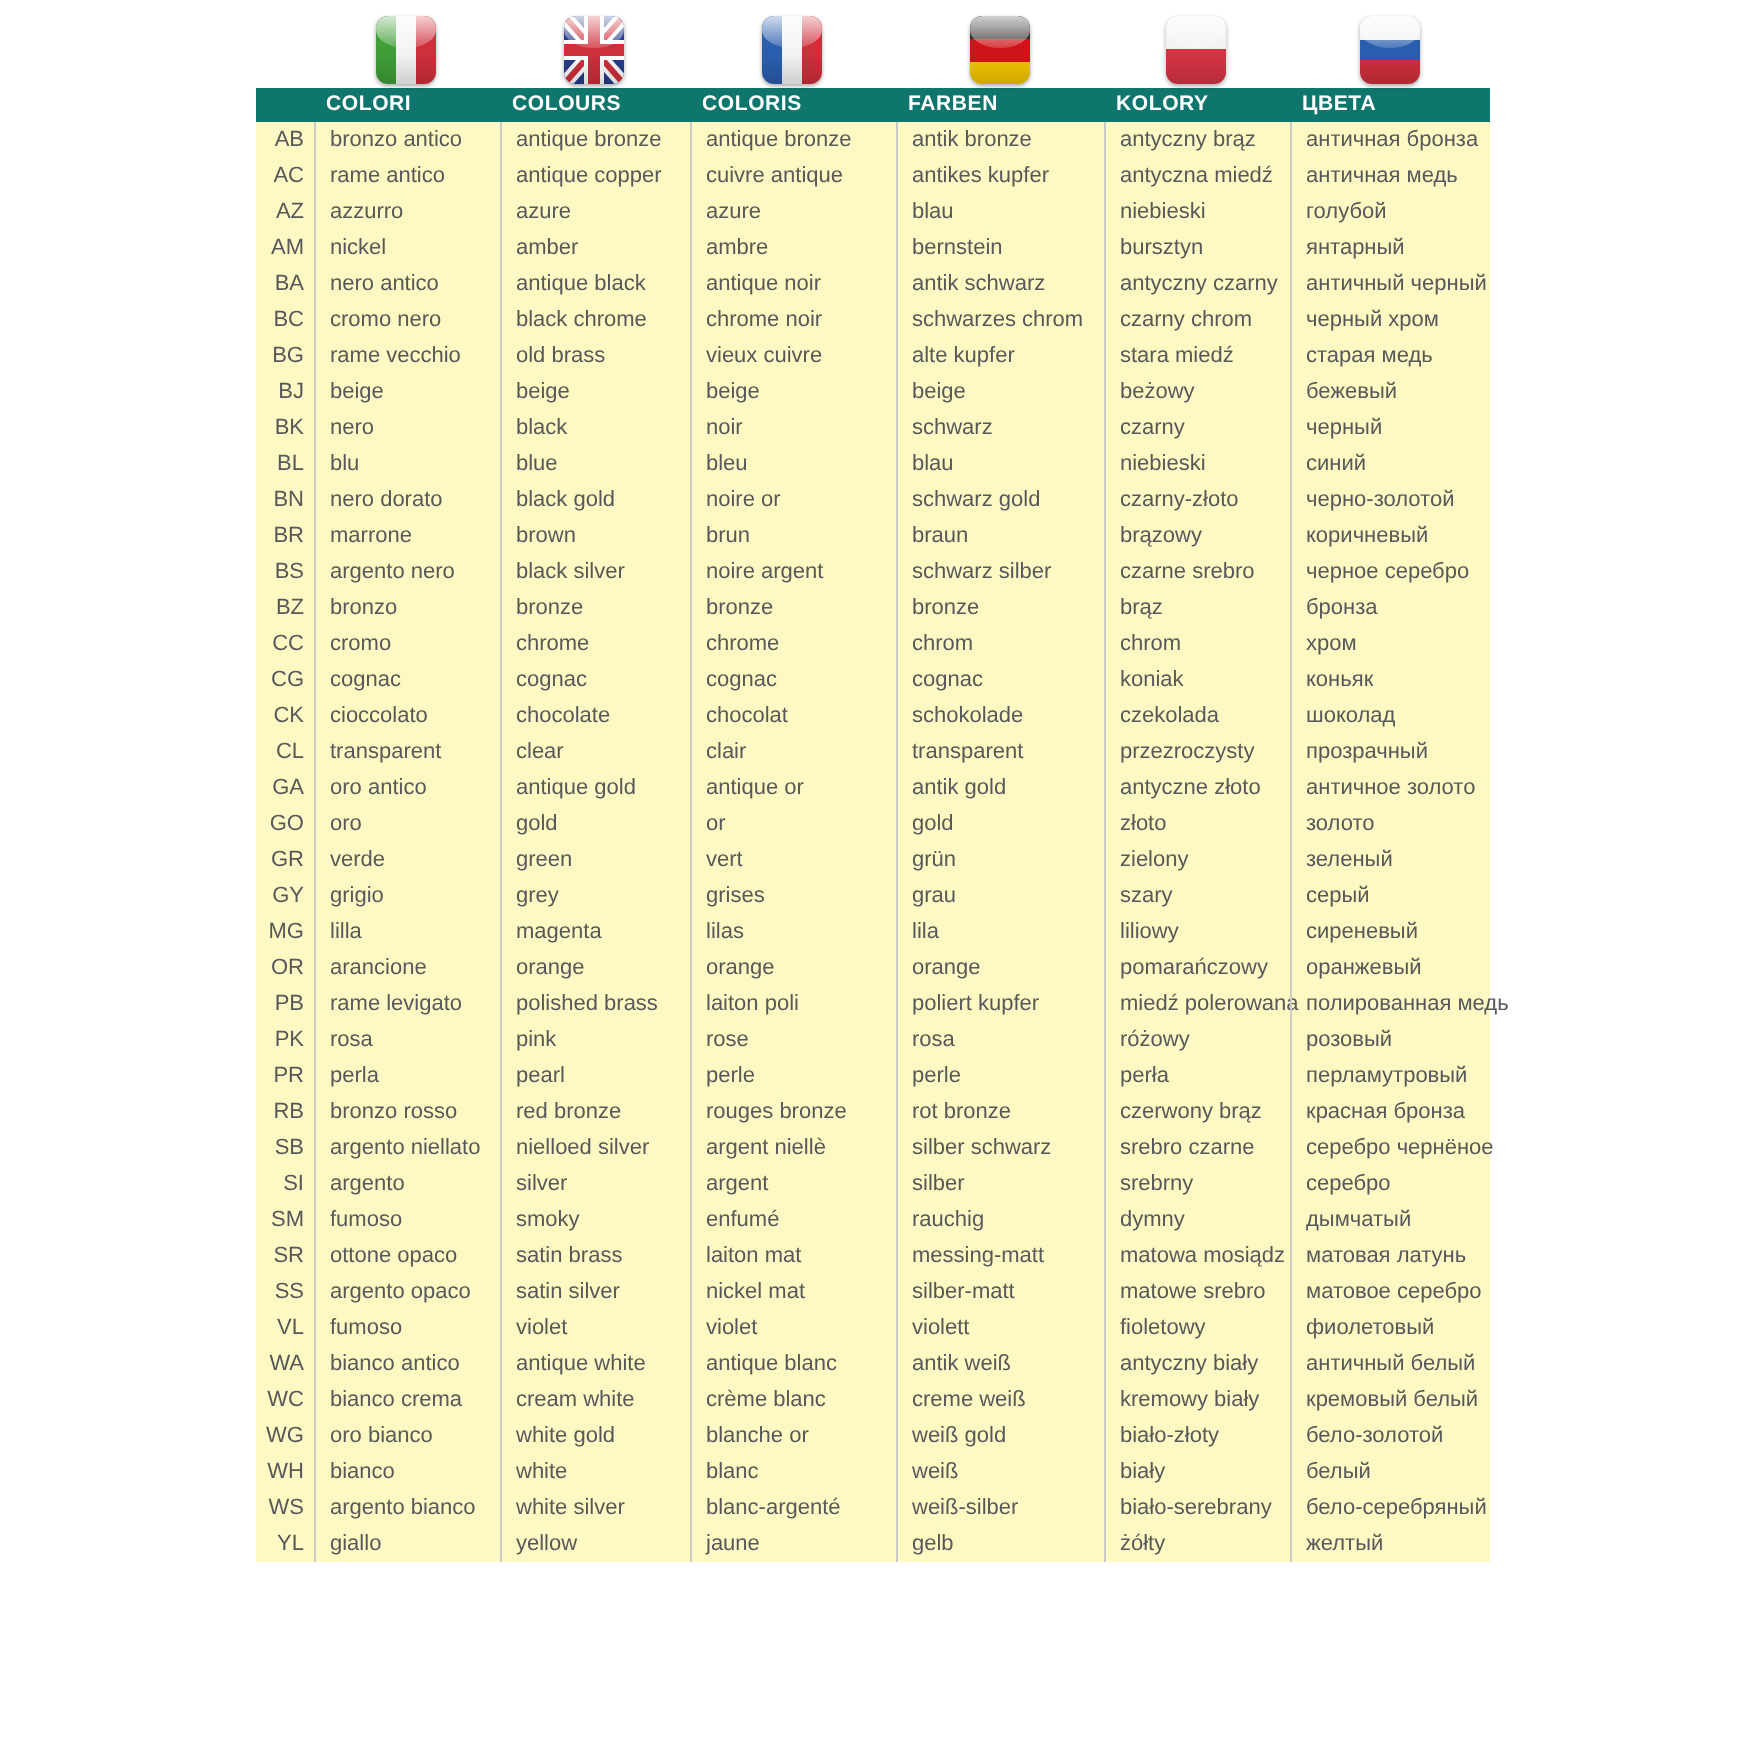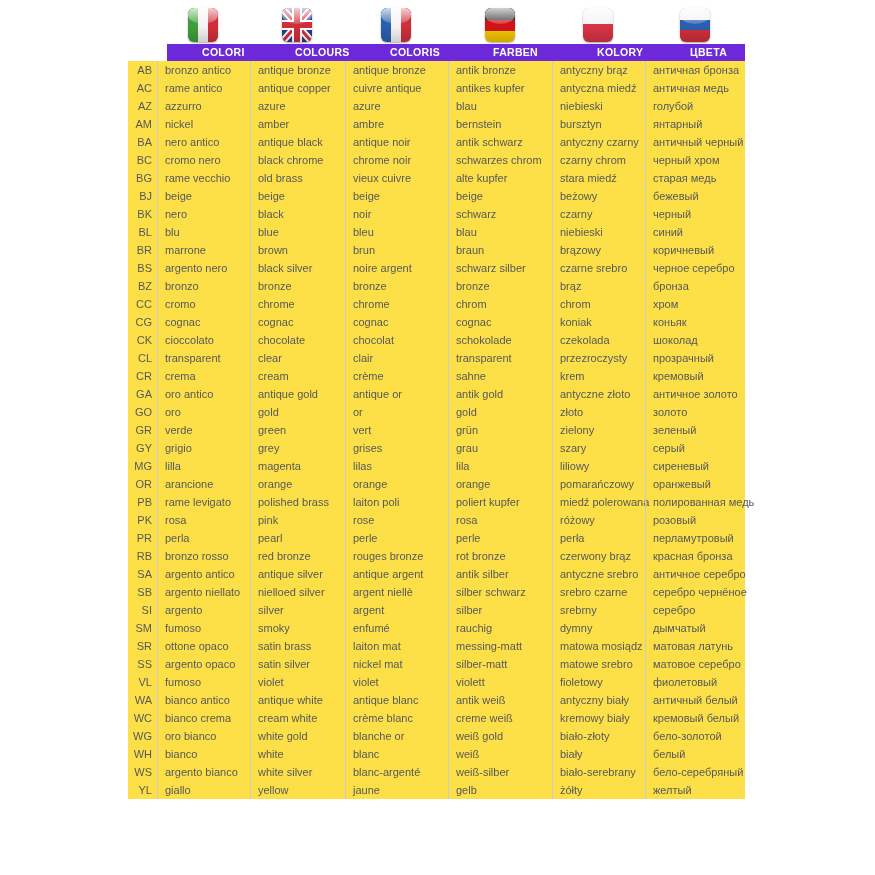--- a/index.html
+++ b/index.html
@@ -32,28 +32,28 @@
   .f-it { left:60px; }  .f-en { left:154px; } .f-fr { left:253px; }
   .f-de { left:357px; } .f-pl { left:455px; } .f-ru { left:552px; }
   .f-it .bg { background:linear-gradient(90deg,#3f9e38 0 34%,#f3f3f3 34% 66%,#ce2f3b 66%); }
   .f-fr .bg { background:linear-gradient(90deg,#2a5eae 0 34%,#f3f3f3 34% 66%,#ce2f3b 66%); }
   .f-de .bg { background:linear-gradient(180deg,#303030 0 34%,#cf1419 34% 67%,#f3c500 67%); }
   .f-pl .bg { background:linear-gradient(180deg,#f3f3f3 0 48%,#d63446 48%); }
   .f-ru .bg { background:linear-gradient(180deg,#f3f3f3 0 35%,#2a5eae 35% 65%,#ce2f3b 65%); }
   
   .header {
     display:grid; grid-template-columns:var(--c0) var(--c1) var(--c2) var(--c3) var(--c4) var(--c5) var(--c6);
-    background:#6d28d9; height:17px; align-items:center;margin-left:39px;
+    background:#0f766e; height:17px; align-items:center;
   }
   .hcell {
     color:#ffffff; font-size:10.5px; font-weight:bold; letter-spacing:.3px;
     padding-left:6px; white-space:nowrap; line-height:17px;
   }
   
-  .tbody { background:#fde047; }
+  .tbody { background:#fef9c3; }
   .row {
     display:grid; grid-template-columns:var(--c0) var(--c1) var(--c2) var(--c3) var(--c4) var(--c5) var(--c6);
     height:18px;
   }
   .cell {
     border-left:1px solid #cbcbcb; box-sizing:border-box;
     padding-left:7px; font-size:11px; color:#57585a;
     white-space:nowrap; display:flex; align-items:center; height:18px;
   }
   .cell.code { border-left:none; justify-content:flex-end; padding:0 5px 0 0; }
@@ -195,20 +195,29 @@
   <div class="row">
     <div class="cell code">BL</div>
     <div class="cell">blu</div>
     <div class="cell">blue</div>
     <div class="cell">bleu</div>
     <div class="cell">blau</div>
     <div class="cell">niebieski</div>
     <div class="cell">синий</div>
   </div>
 
+  <div class="row">
+    <div class="cell code">BN</div>
+    <div class="cell">nero dorato</div>
+    <div class="cell">black gold</div>
+    <div class="cell">noire or</div>
+    <div class="cell">schwarz gold</div>
+    <div class="cell">czarny-złoto</div>
+    <div class="cell">черно-золотой</div>
+  </div>
 
   <div class="row">
     <div class="cell code">BR</div>
     <div class="cell">marrone</div>
     <div class="cell">brown</div>
     <div class="cell">brun</div>
     <div class="cell">braun</div>
     <div class="cell">brązowy</div>
     <div class="cell">коричневый</div>
   </div>
@@ -266,29 +275,20 @@
   <div class="row">
     <div class="cell code">CL</div>
     <div class="cell">transparent</div>
     <div class="cell">clear</div>
     <div class="cell">clair</div>
     <div class="cell">transparent</div>
     <div class="cell">przezroczysty</div>
     <div class="cell">прозрачный</div>
   </div>
 
-  <div class="row">
-    <div class="cell code">CR</div>
-    <div class="cell">crema</div>
-    <div class="cell">cream</div>
-    <div class="cell">crème</div>
-    <div class="cell">sahne</div>
-    <div class="cell">krem</div>
-    <div class="cell">кремовый</div>
-  </div>
 
   <div class="row">
     <div class="cell code">GA</div>
     <div class="cell">oro antico</div>
     <div class="cell">antique gold</div>
     <div class="cell">antique or</div>
     <div class="cell">antik gold</div>
     <div class="cell">antyczne złoto</div>
     <div class="cell">античное золото</div>
   </div>
@@ -378,29 +378,20 @@
     <div class="cell">bronzo rosso</div>
     <div class="cell">red bronze</div>
     <div class="cell">rouges bronze</div>
     <div class="cell">rot bronze</div>
     <div class="cell">czerwony brąz</div>
     <div class="cell">красная бронза</div>
   </div>
 
 
 
-  <div class="row">
-    <div class="cell code">SA</div>
-    <div class="cell">argento antico</div>
-    <div class="cell">antique silver</div>
-    <div class="cell">antique argent</div>
-    <div class="cell">antik silber</div>
-    <div class="cell">antyczne srebro</div>
-    <div class="cell">античное серебро</div>
-  </div>
 
   <div class="row">
     <div class="cell code">SB</div>
     <div class="cell">argento niellato</div>
     <div class="cell">nielloed silver</div>
     <div class="cell">argent niellè</div>
     <div class="cell">silber schwarz</div>
     <div class="cell">srebro czarne</div>
     <div class="cell">серебро чернёное</div>
   </div>

